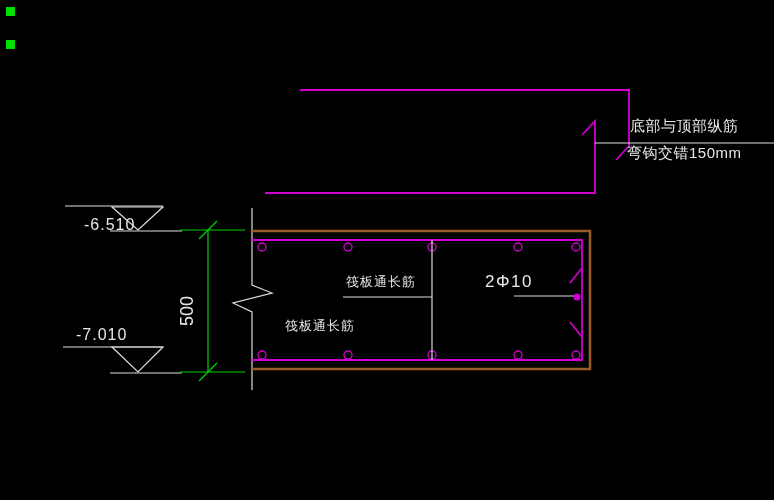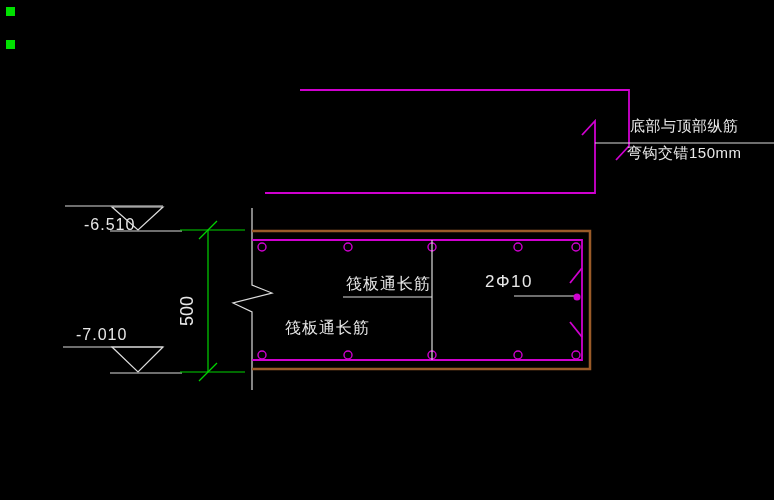--- a/index.html
+++ b/index.html
@@ -25,21 +25,21 @@
     white-space:nowrap;
     line-height:1.1;
   }
   .note{font-size:15px;letter-spacing:0.5px;}
   .elev{font-size:16px;letter-spacing:1px;}
   .dim-500{
     left:167px;top:300px;width:44px;height:22px;
     text-align:center;font-size:18px;
     transform:rotate(-90deg);transform-origin:center;
   }
-  .boxlabel{font-size:16px;letter-spacing:1px;font-family:Liberation Serif, serif;}
+  .boxlabel{font-size:13px;letter-spacing:1px;font-family:Liberation Serif, serif;}
   .barlabel{font-size:17px;letter-spacing:1.5px;}
   .title{
     color:var(--title);
     font-size:34px;letter-spacing:2px;
     font-weight:normal;
   }
 </style>
 </head>
 <body>
 

